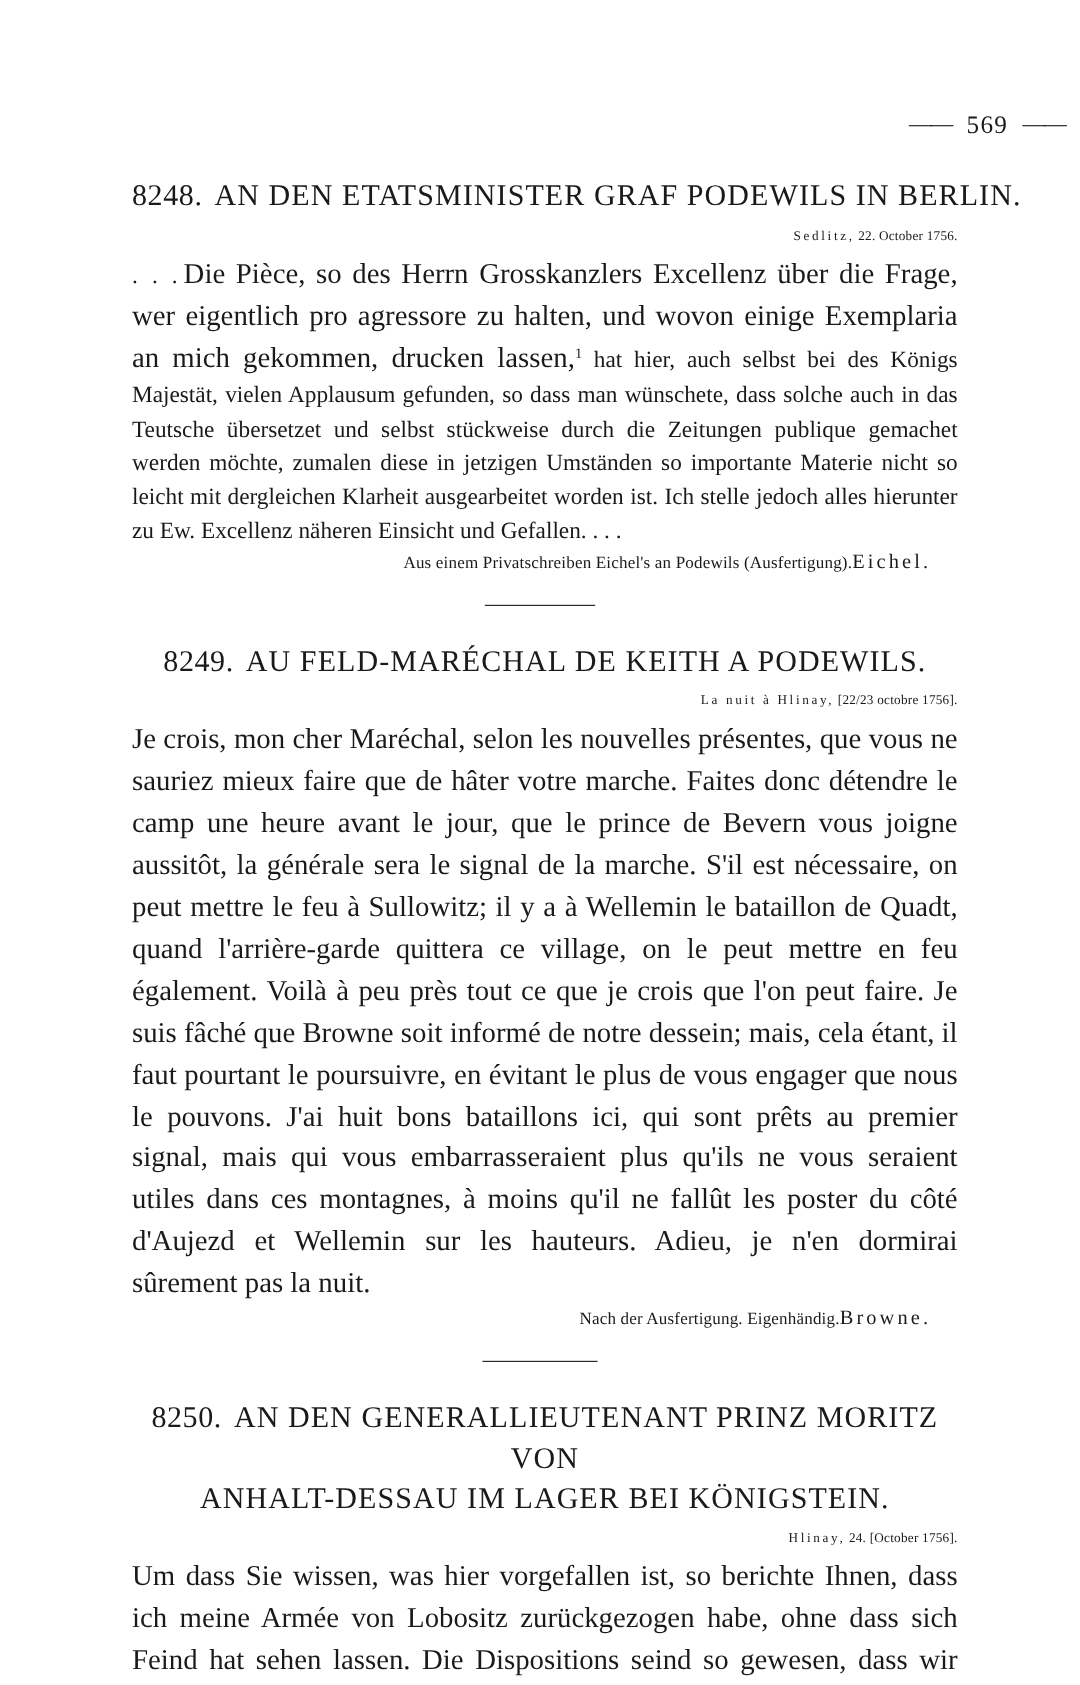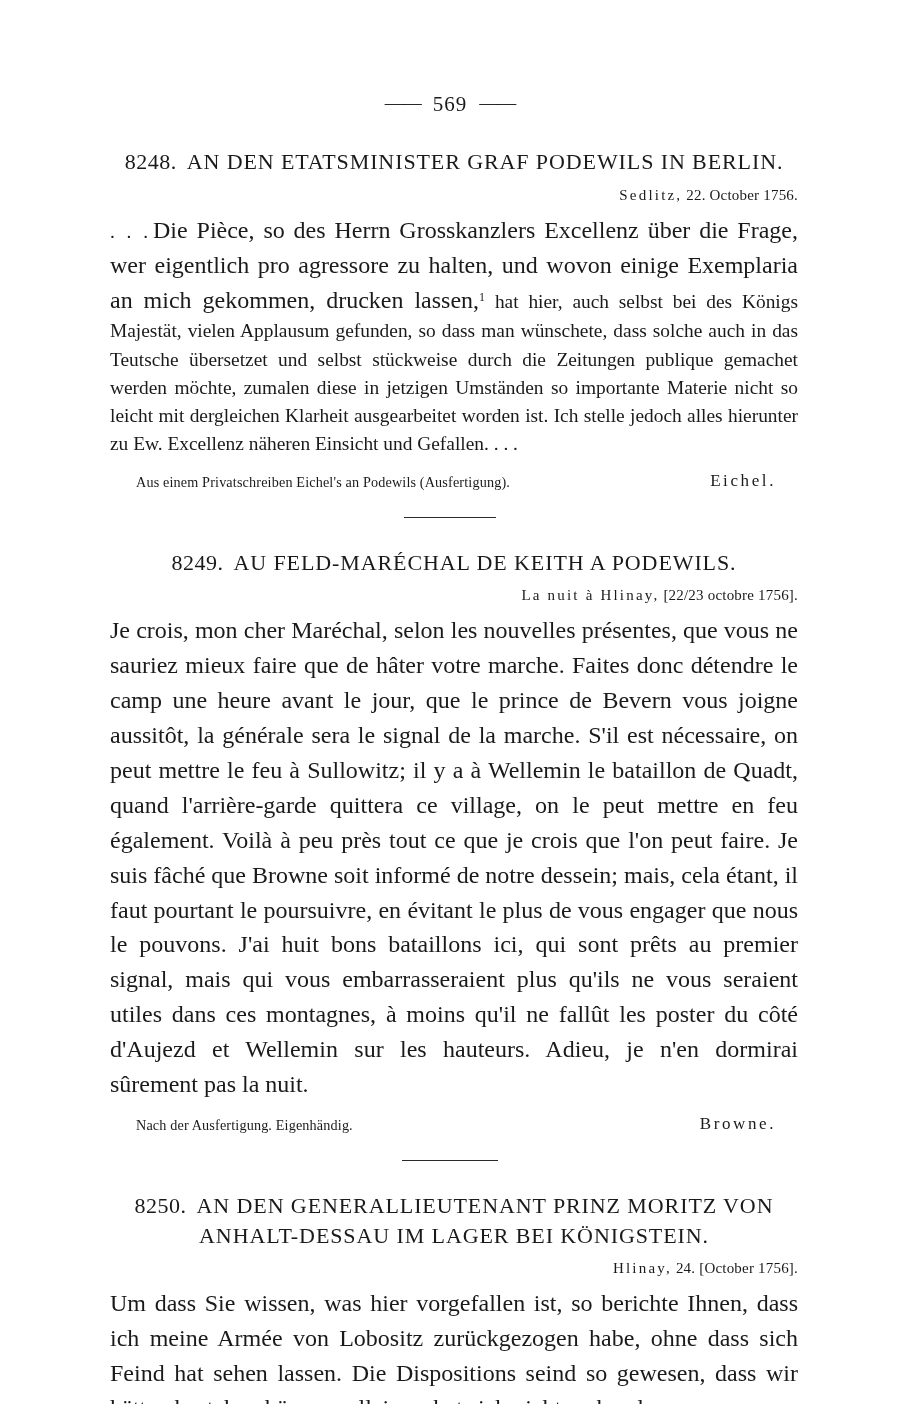--- a/index.html
+++ b/index.html
@@ -17,55 +17,55 @@
   }
   .page {
     width: 900px;
     height: 1404px;
     box-sizing: border-box;
     padding: 0;
     position: relative;
   }
   
   .folio {
-    text-align: center;
+    text-align: right;
     margin-top: 92px;
     font-size: 21px;
     letter-spacing: 1px;
     font-family: "Liberation Serif", serif;
   }
   .folio .dash {
     letter-spacing: -1px;
     font-size: 19px;
     padding: 0 12px;
     position: relative;
     top: -2px;
   }
   
   .letter {
     margin: 0 102px 0 110px;
   }
   .letter-head {
     text-align: center;
-    font-size: 22px;
+    font-size: 25px;
     letter-spacing: 0.9px;
     margin-top: 30px;
     line-height: 1.35;
     white-space: nowrap;
   }
   .letter-head .num {
     letter-spacing: 0.5px;
     margin-right: 10px;
   }
   .letter-head.two-line {
     white-space: normal;
   }
   .dateline {
     text-align: right;
-    font-size: 15px;
+    font-size: 11px;
     margin-top: 10px;
     letter-spacing: 0.2px;
   }
   .dateline .place {
     letter-spacing: 2.2px;
   }
   .body-text {
     font-size: 19.4px;
     line-height: 1.455;
     text-align: justify;
@@ -75,22 +75,22 @@
   .body-text .dropcap {
     font-size: 24px;
   }
   .body-text .lead {
     letter-spacing: 2px;
     margin-right: 3px;
   }
   .sig-row {
     display: flex;
     align-items: flex-end;
-    justify-content: space-between;
-    margin-top: 12px;
+    justify-content: flex-end;
+    margin-top: 0;
   }
   .source-note {
     font-size: 14.2px;
     font-family: "Liberation Serif", serif;
     letter-spacing: 0.15px;
     margin-left: 26px;
   }
   .signature {
     font-size: 17px;
     letter-spacing: 2.6px;

